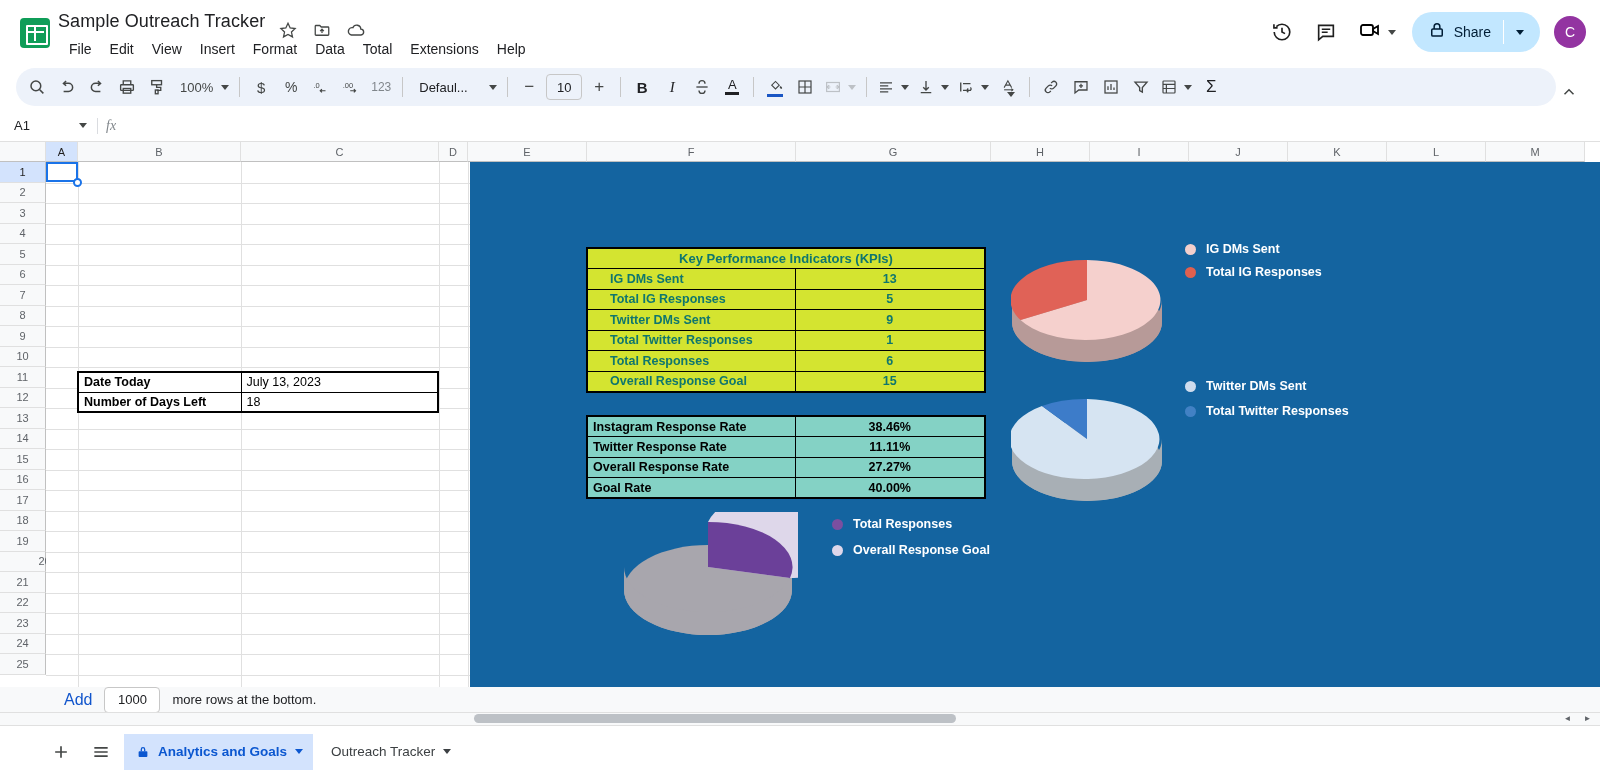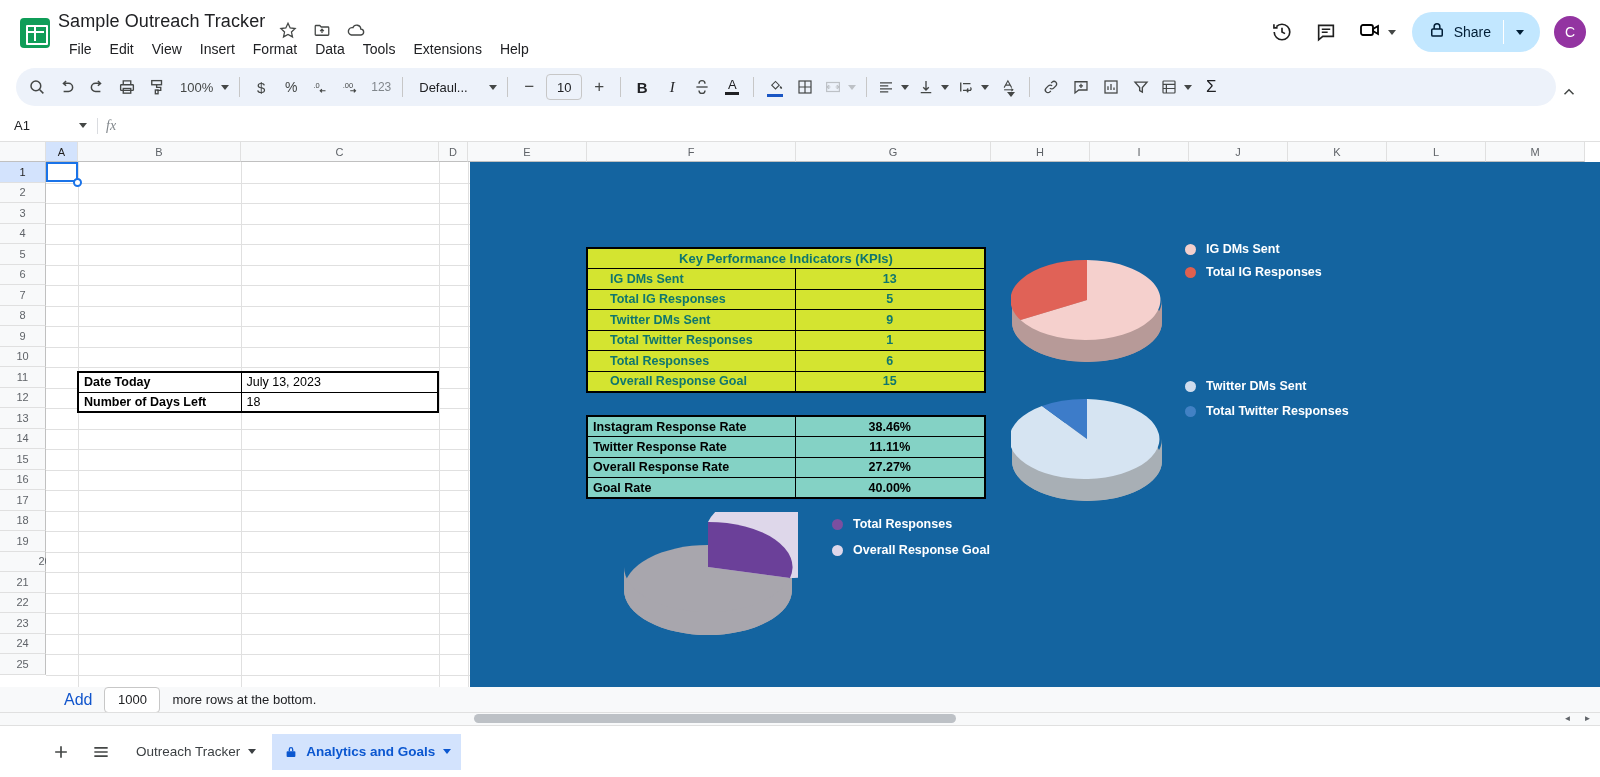--- a/index.html
+++ b/index.html
@@ -222,21 +222,21 @@
     </div>
   </div>
 
   <div class="menubar">
     <div class="menu-item">File</div>
     <div class="menu-item">Edit</div>
     <div class="menu-item">View</div>
     <div class="menu-item">Insert</div>
     <div class="menu-item">Format</div>
     <div class="menu-item">Data</div>
-    <div class="menu-item">Tools</div>
+    <div class="menu-item">Total</div>
     <div class="menu-item">Extensions</div>
     <div class="menu-item">Help</div>
   </div>
 
   <div class="top-right">
     <div class="tr-icon">
       <svg width="22" height="22" viewBox="0 0 24 24" fill="none" stroke="currentColor" stroke-width="1.8">
           <path d="M3.5 12a8.5 8.5 0 108.5-8.5 8.4 8.4 0 00-6.2 2.7"></path>
           <polyline points="3.2,3.5 3.2,7.5 7.2,7.5"></polyline>
           <polyline points="12,7.3 12,12 15.3,13.8"></polyline>
@@ -677,27 +677,27 @@
   <div class="sb-icon">
     <svg width="20" height="20" viewBox="0 0 24 24" fill="none" stroke="currentColor" stroke-width="2">
         <path d="M12 5v14M5 12h14"></path>
       </svg>
   </div>
   <div class="sb-icon" style="margin-left:6px;">
     <svg width="20" height="20" viewBox="0 0 24 24" fill="none" stroke="currentColor" stroke-width="2">
         <path d="M4 7h16M4 12h16M4 17h16"></path>
       </svg>
   </div>
-  <div class="tab inactive">
-    <span>Outreach Tracker</span>
-    <span class="tab-caret"></span>
-  </div>
   <div class="tab active">
     <span style="display:flex;">
       <svg width="14" height="14" viewBox="0 0 24 24" fill="#0b57d0">
           <rect x="4.5" y="10.5" width="15" height="10" rx="1.5"></rect>
           <path d="M8 10.5V7.5a4 4 0 018 0v3h-2.2v-3a1.8 1.8 0 10-3.6 0v3z"></path>
         </svg>
     </span>
     <span>Analytics and Goals</span>
     <span class="tab-caret"></span>
   </div>
+  <div class="tab inactive">
+    <span>Outreach Tracker</span>
+    <span class="tab-caret"></span>
+  </div>
 </div>
 
 </body></html>

